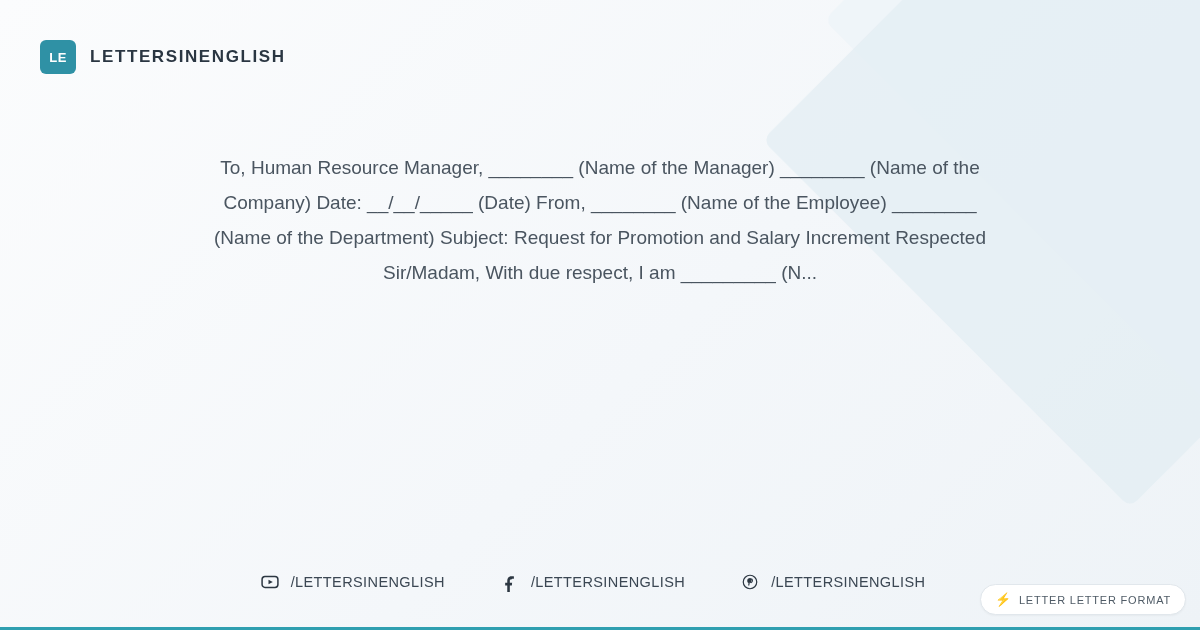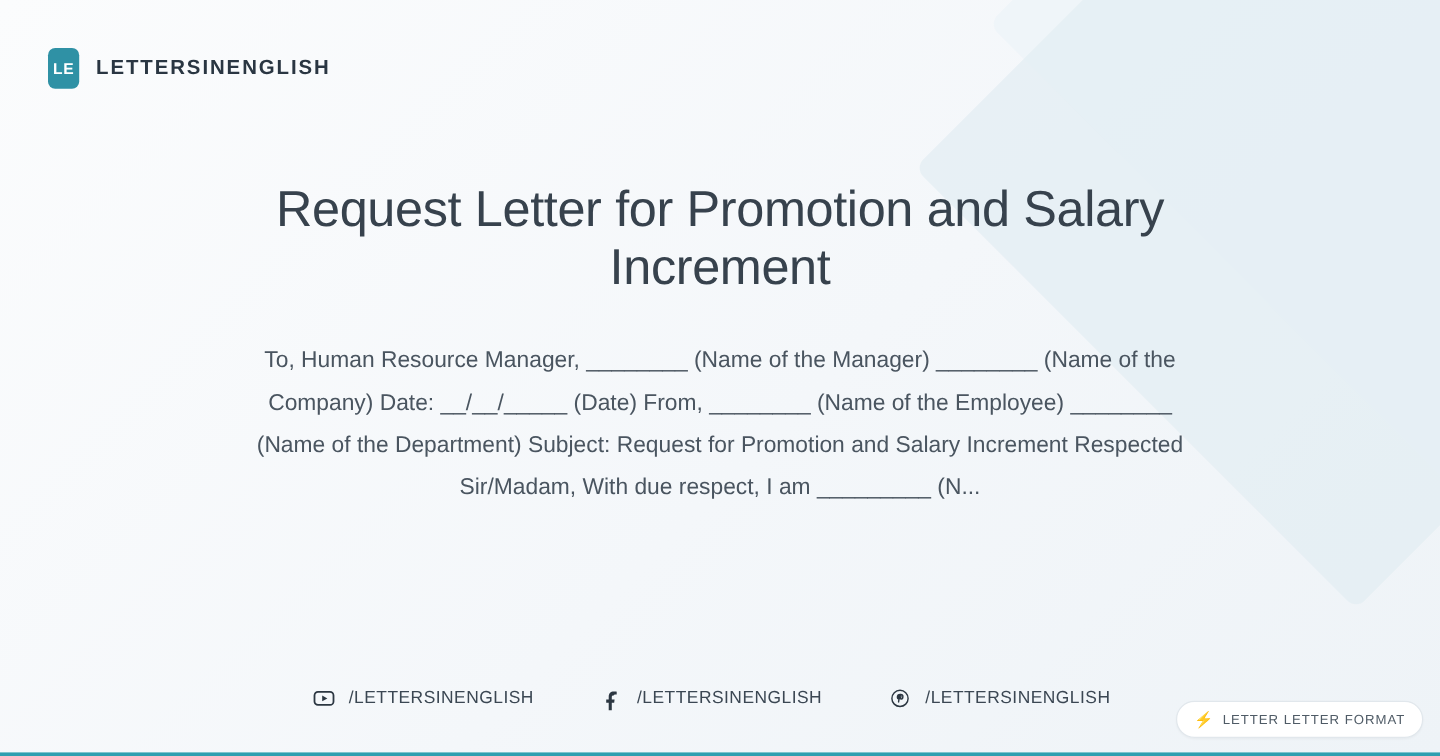--- a/index.html
+++ b/index.html
@@ -50,21 +50,21 @@
   .brand {
     position: absolute;
     top: 40px;
     left: 40px;
     display: flex;
     align-items: center;
     gap: 14px;
     z-index: 5;
   }
   .brand-mark {
-    width: 26px;
+    width: 36px;
     height: 34px;
     border-radius: 6px;
     background: #2f91a5;
     color: #ffffff;
     font-size: 13px;
     font-weight: bold;
     letter-spacing: 0.5px;
     display: flex;
     align-items: center;
     justify-content: center;
@@ -152,21 +152,20 @@
 
   <div class="deco2"></div>
   <div class="deco"></div>
 
   <div class="brand">
     <div class="brand-mark">LE</div>
     <div class="brand-name">LETTERSINENGLISH</div>
   </div>
 
   <div class="content">
-    <h1 class="title">Request Letter for Promotion and Salary Increment</h1>
     <p class="excerpt">To, Human Resource Manager, ________ (Name of the Manager) ________ (Name of the Company) Date: __/__/_____ (Date) From, ________ (Name of the Employee) ________ (Name of the Department) Subject: Request for Promotion and Salary Increment Respected Sir/Madam, With due respect, I am _________ (N...</p>
   </div>
 
   <div class="footer">
 
     <div class="social">
       <span class="ic">
         <svg width="20" height="20" viewBox="0 0 24 24" fill="none" stroke="currentColor" stroke-width="1.8">
           <rect x="2.5" y="5.5" width="19" height="13" rx="3.5"></rect>
           <polygon points="10.2,9.2 15.4,12 10.2,14.8" fill="currentColor" stroke="none"></polygon>

